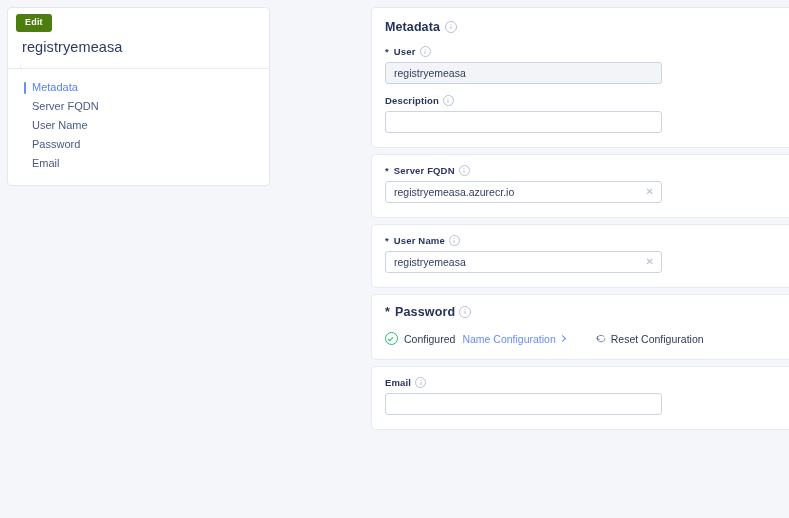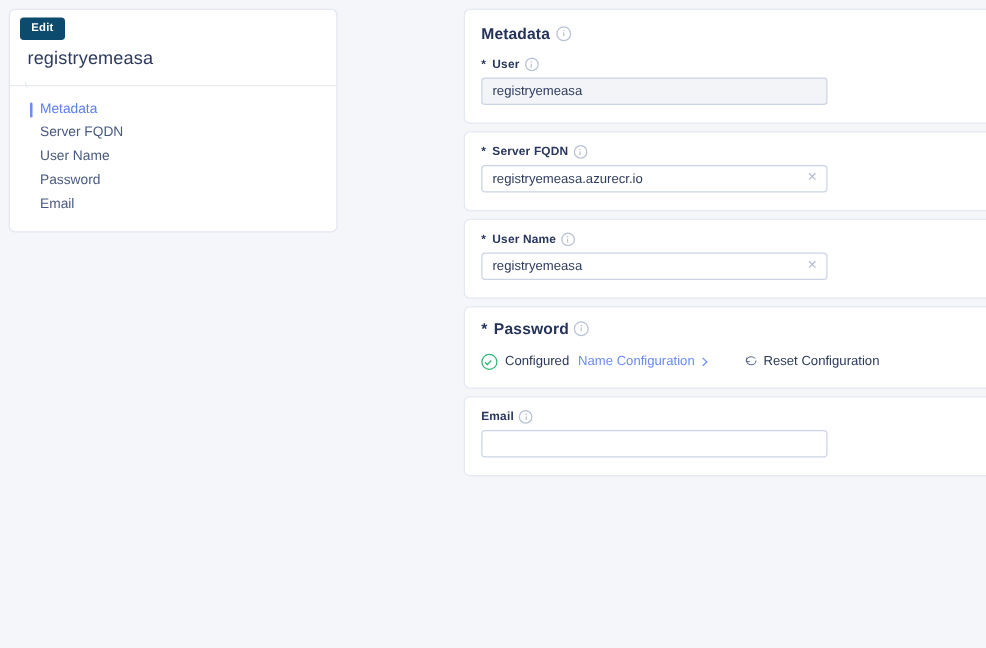--- a/index.html
+++ b/index.html
@@ -28,21 +28,21 @@
     top: 8px;
     width: 261px;
     background: #ffffff;
     border-radius: 4px;
     box-shadow: 0 0 0 1px rgba(214,219,233,.55);
     overflow: hidden;
   }
   .edit-badge {
     display: inline-block;
     margin: 6px 0 0 8px;
-    background: #0c4a6e;
+    background: #4d7c0f;
     color: #ffffff;
     font-size: 9px;
     font-weight: bold;
     line-height: 1;
     padding: 4px 9px 5px 9px;
     border-radius: 3px;
     letter-spacing: .2px;
     cursor: pointer;
   }
   .entity-block {
@@ -238,21 +238,21 @@
   }
   .add-label-link {
     font-size: 10.5px;
     color: #6b8cf2;
     cursor: pointer;
   }
 
   
   .config-row {
     display: flex;
-    align-items: flex-start;
+    align-items: center;
     margin-top: 13px;
     gap: 6px;
     font-size: 10.5px;
   }
   .check-icon {
     width: 11px;
     height: 11px;
     border-radius: 50%;
     border: 1.2px solid #2eb873;
     position: relative;
@@ -349,20 +349,29 @@
           <span class="req">*</span>
           <span>User</span>
           <span class="info-icon"></span>
         </div>
         <div class="input readonly">
           <span class="value">registryemeasa</span>
         </div>
       </div>
 
 
+      <div class="field">
+        <div class="field-label">
+          <span>Description</span>
+          <span class="info-icon"></span>
+        </div>
+        <div class="input">
+          <span class="value"></span>
+        </div>
+      </div>
     </div>
 
     <div class="section-card">
       <div class="field">
         <div class="field-label">
           <span class="req">*</span>
           <span>Server FQDN</span>
           <span class="info-icon"></span>
         </div>
         <div class="input">

